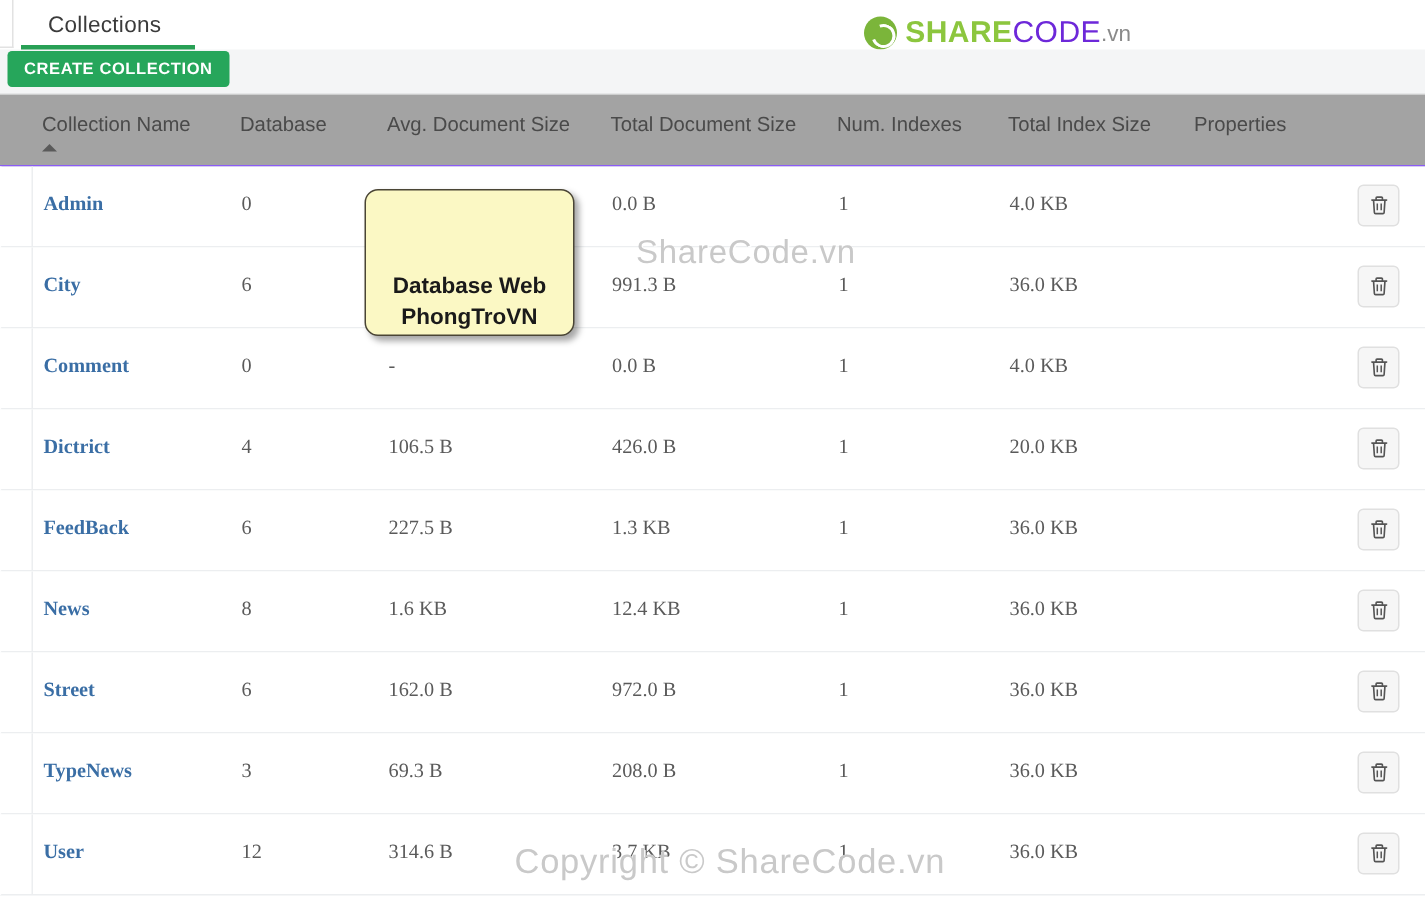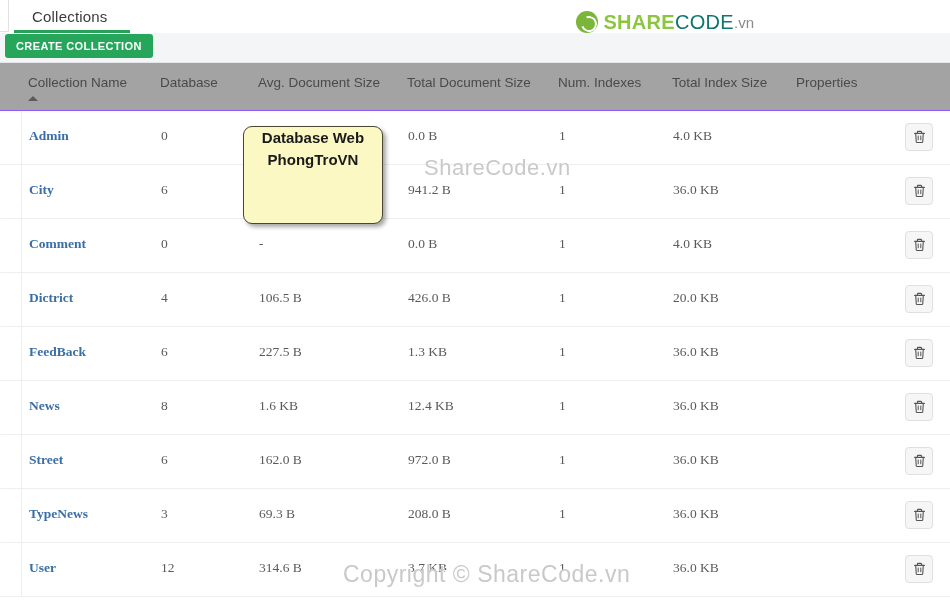--- a/index.html
+++ b/index.html
@@ -75,21 +75,21 @@
     transform: rotate(25deg);
   }
   .logo-share {
     font-size: 20px;
     font-weight: bold;
     color: #8cc63e;
     letter-spacing: .3px;
   }
   .logo-code {
     font-size: 20px;
-    color: #0f766e;
+    color: #6d28d9;
     letter-spacing: .3px;
   }
   .logo-vn {
     font-size: 15px;
     color: #8a8a8a;
   }
 
   
   .toolbar {
     position: absolute;
@@ -206,21 +206,21 @@
 
   
   .sticky {
     position: absolute;
     left: 243px; top: 126px;
     width: 140px; height: 98px;
     background: #fbf8c4;
     border: 1px solid #4a4535;
     border-radius: 9px;
     box-shadow: 3px 3px 4px rgba(0,0,0,.35);
-    display: flex; align-items: flex-start; justify-content: center;
+    display: flex; align-items: flex-end; justify-content: center;
     text-align: center;
     font-size: 15px;
     font-weight: bold;
     color: #1a1a1a;
     line-height: 1.45;
     padding: 0 8px;
   }
 </style>
 </head>
 <body>
@@ -274,21 +274,21 @@
                 <path d="M5.2 5.6v4.6M7.8 5.6v4.6" stroke="#555" stroke-width="1"></path>
               </svg>
             </span>
           </button>
         </div>
         <div class="row">
           <div class="row-sep-left"></div>
           <div class="cell name c-name">City</div>
           <div class="cell c-docs">6</div>
           <div class="cell c-avg"></div>
-          <div class="cell c-total">941.2 B</div>
+          <div class="cell c-total">991.3 B</div>
           <div class="cell c-idx">1</div>
           <div class="cell c-isize">36.0 KB</div>
           <button class="btn-delete">
             <span>
               <svg width="13" height="14" viewBox="0 0 13 14" fill="none">
                 <path d="M1.6 3.4h9.8M5 1.4h3a.6.6 0 01.6.6v1.4H4.4V2a.6.6 0 01.6-.6z" stroke="#555" stroke-width="1.1" stroke-linecap="round"></path>
                 <path d="M2.7 3.4l.55 8.3a.8.8 0 00.8.75h4.9a.8.8 0 00.8-.75l.55-8.3" stroke="#555" stroke-width="1.1" stroke-linejoin="round"></path>
                 <path d="M5.2 5.6v4.6M7.8 5.6v4.6" stroke="#555" stroke-width="1"></path>
               </svg>
             </span>

